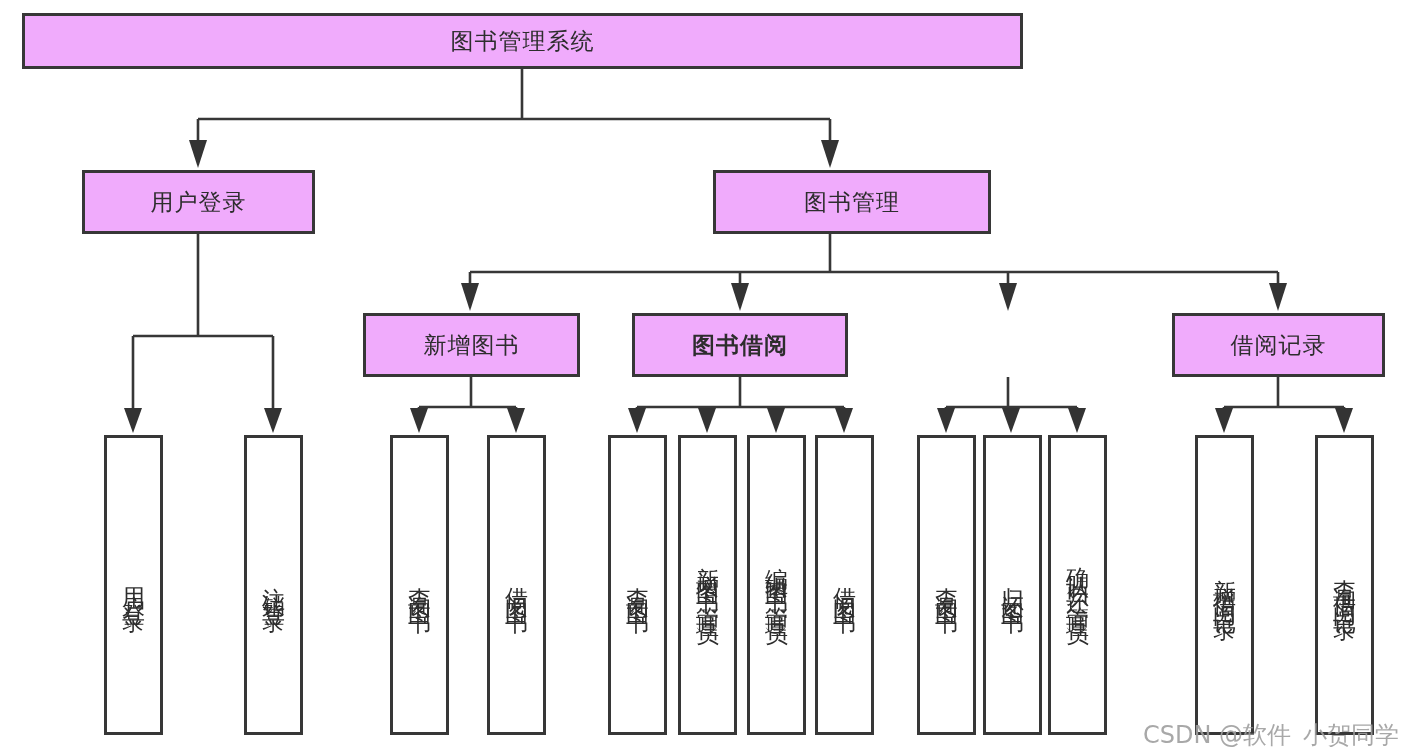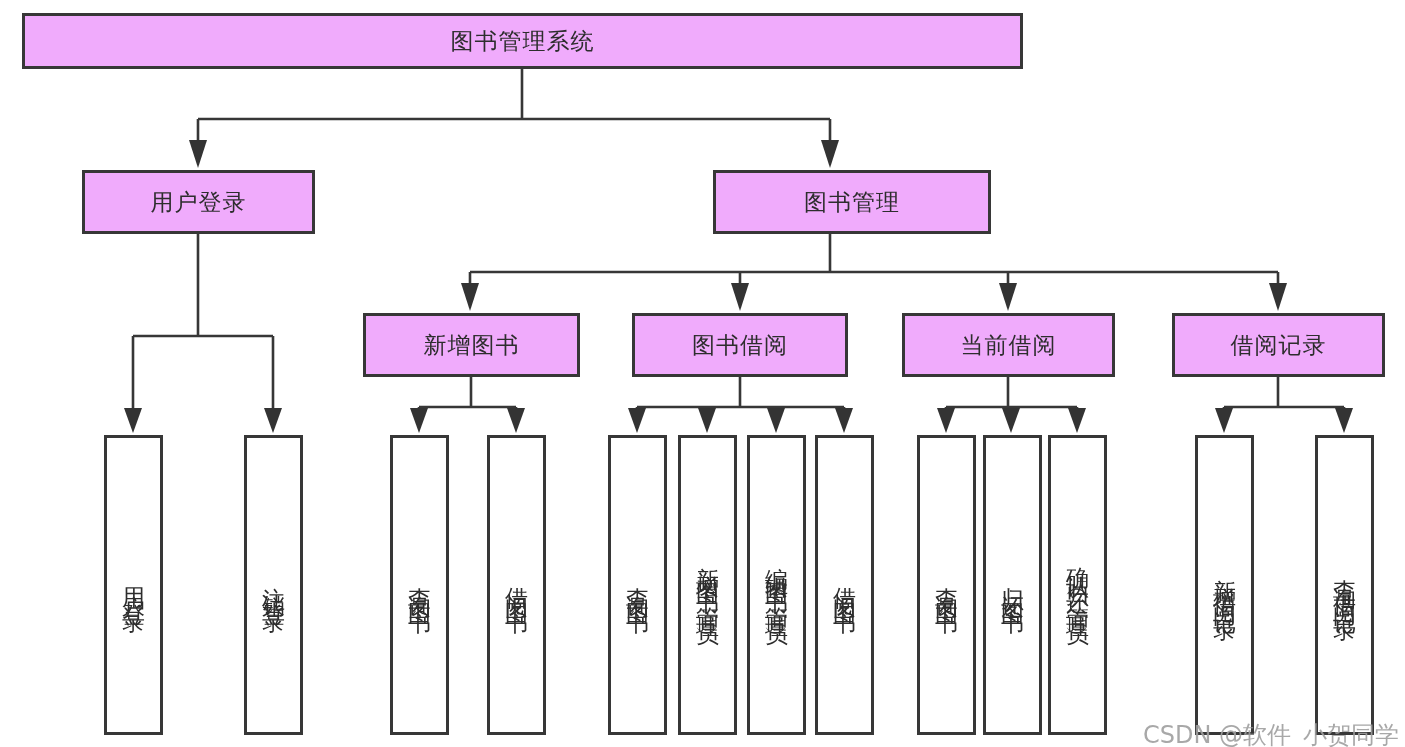--- a/index.html
+++ b/index.html
@@ -116,22 +116,21 @@
       <polygon points="1335,408 1353,408 1344,433"></polygon>
     </g>
   </svg>
 
   <div class="node root-node">图书管理系统</div>
 
   <div class="node hnode" style="left:82px; width:233px;">用户登录</div>
   <div class="node hnode" style="left:713px; width:278px;">图书管理</div>
 
   <div class="node hnode l3" style="left:363px; width:217px;">新增图书</div>
-  <div class="node hnode l3" style="left:632px; width:216px;">图书借阅</div>
-  <div class="node hnode l3" style="left:902px; width:213px;">当前借阅</div>
+  <div class="node hnode l3" style="left:632px; width:216px;font-weight:bold;">图书借阅</div>
   <div class="node hnode l3" style="left:1172px; width:213px;">借阅记录</div>
 
   <div class="leaf" style="left:104px;">
     <span class="vtext">用户登录</span>
   </div>
   <div class="leaf" style="left:244px;">
     <span class="vtext">注销登录</span>
   </div>
 
   <div class="leaf" style="left:390px;">

